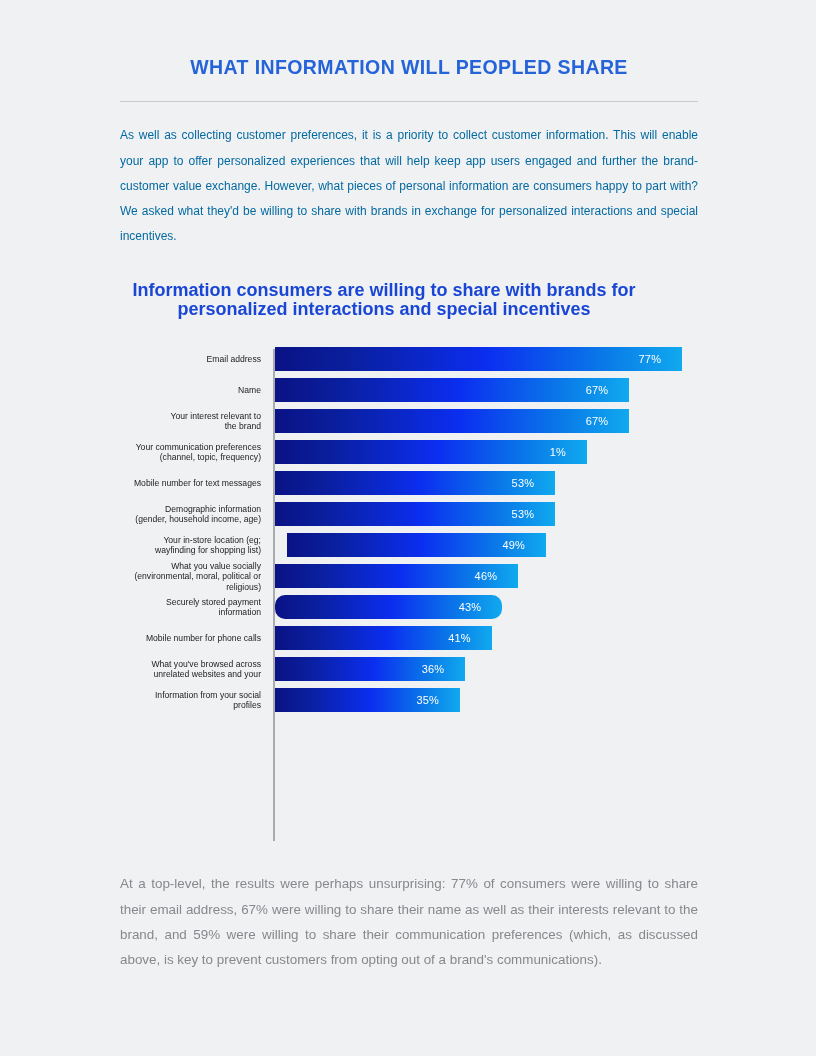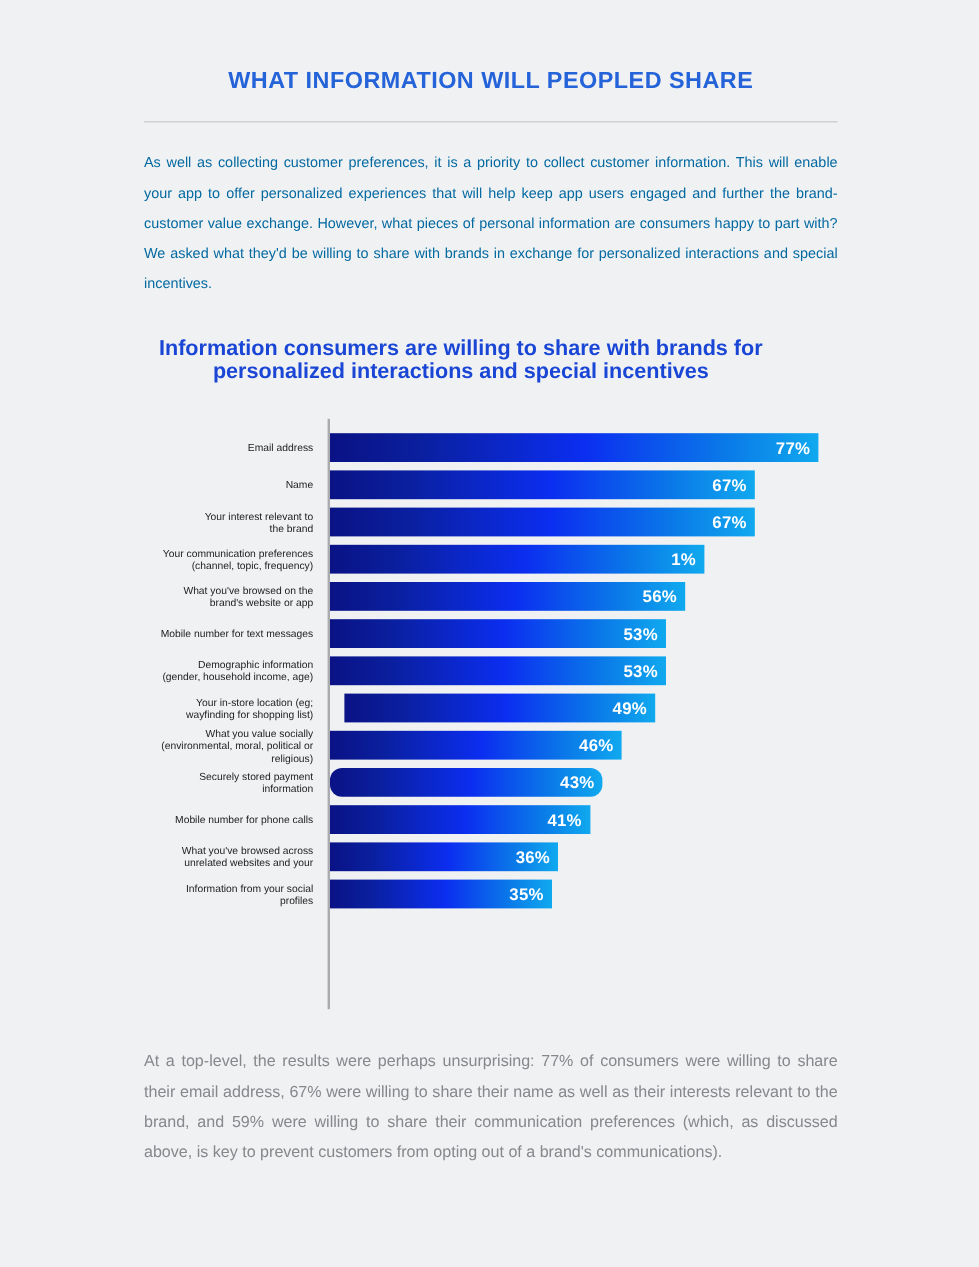--- a/index.html
+++ b/index.html
@@ -75,21 +75,21 @@
     left: 153px;
     top: 8px;
     width: 2px;
     height: 492px;
     background: #a9abae;
   }
 
   .bar-rows {
     position: absolute;
     left: 0;
-    top: 20px;
+    top: 6px;
     width: 100%;
   }
 
   .bar-row {
     display: flex;
     align-items: center;
     height: 24px;
     margin-bottom: 7px;
   }
 
@@ -114,24 +114,24 @@
   .bar-fill {
     height: 24px;
     background: linear-gradient(to right, #0a1285 0%, #0a1f9e 18%, #0b2ef0 52%, #0a7ce8 82%, #10a9ef 100%);
     display: flex;
     align-items: center;
     justify-content: flex-end;
     position: relative;
   }
 
   .bar-value {
-    font-size: 14px;
-    font-weight: bold;
+    font-size: 11px;
+    font-weight: normal;
     color: #ffffff;
-    padding-right: 7px;
+    padding-right: 21px;
     letter-spacing: 0.2px;
     white-space: nowrap;
   }
 
   .closing-copy {
     margin: 0;
     padding-top: 30px;
     font-size: 13.4px;
     line-height: 25.2px;
     color: #86888c;
@@ -184,29 +184,20 @@
         <div class="bar-row">
           <div class="bar-label">Your communication preferences
 (channel, topic, frequency)</div>
           <div class="bar-track">
             <div class="bar-fill" style="width: 73.75%;">
               <span class="bar-value">1%</span>
             </div>
           </div>
         </div>
         <div class="bar-row">
-          <div class="bar-label">What you've browsed on the
-brand's website or app</div>
-          <div class="bar-track">
-            <div class="bar-fill" style="width: 70%;">
-              <span class="bar-value">56%</span>
-            </div>
-          </div>
-        </div>
-        <div class="bar-row">
           <div class="bar-label">Mobile number for text messages</div>
           <div class="bar-track">
             <div class="bar-fill" style="width: 66.25%;">
               <span class="bar-value">53%</span>
             </div>
           </div>
         </div>
         <div class="bar-row">
           <div class="bar-label">Demographic information
 (gender, household income, age)</div>

